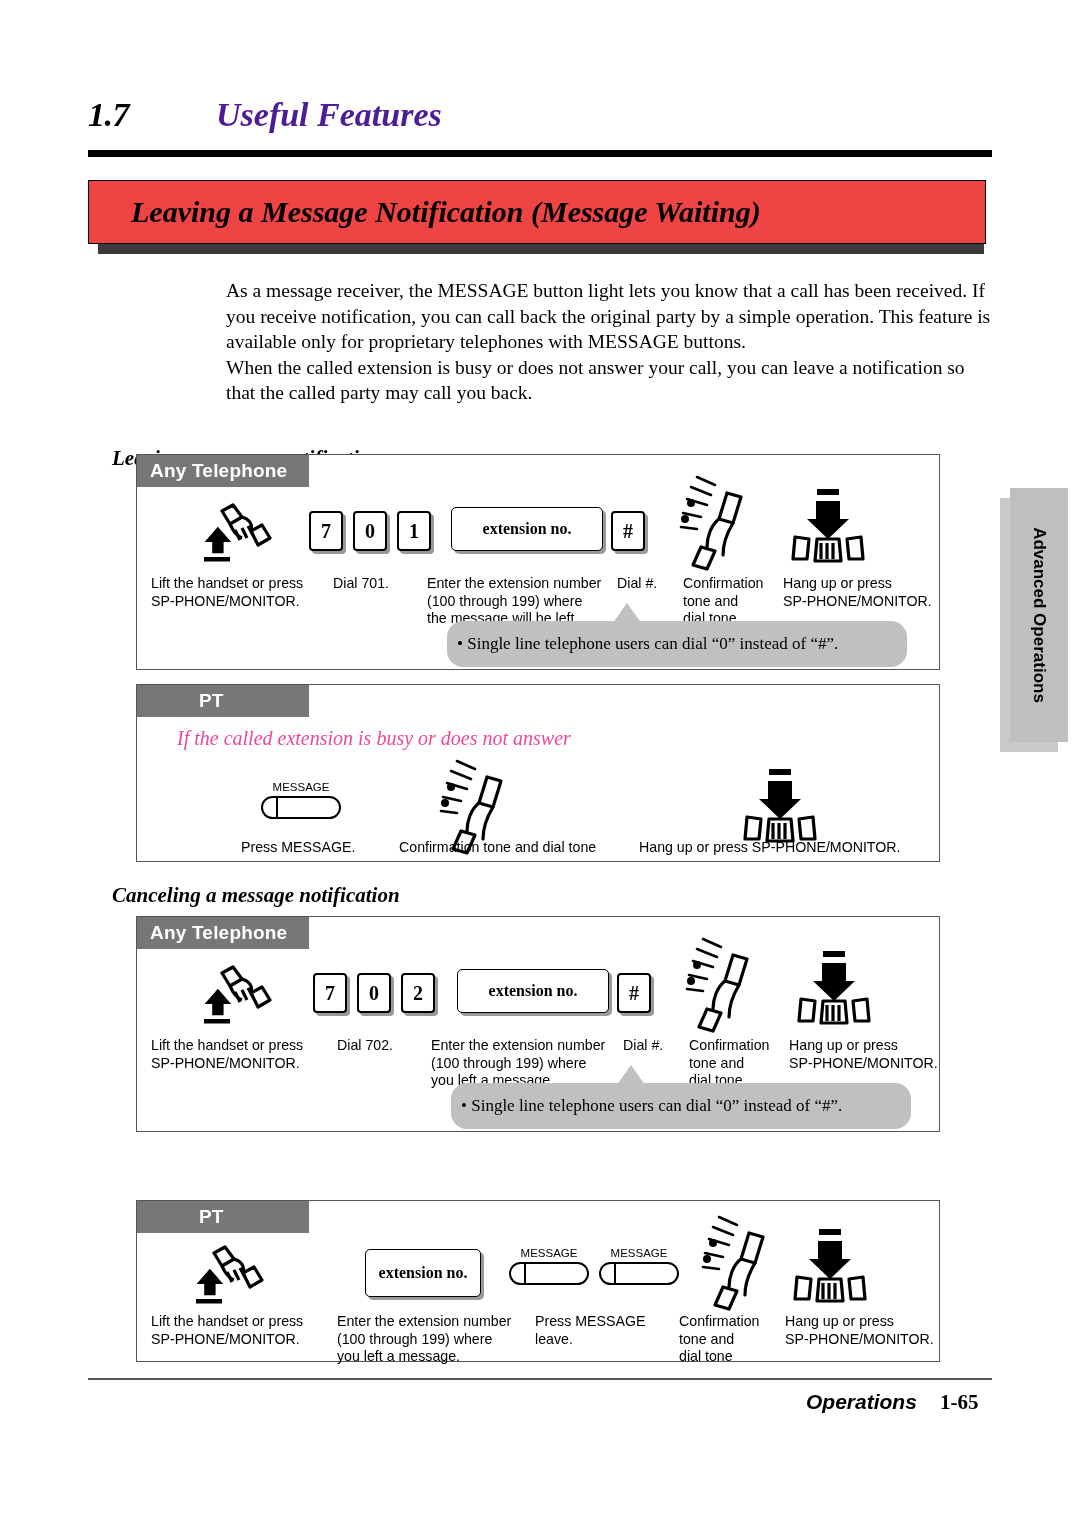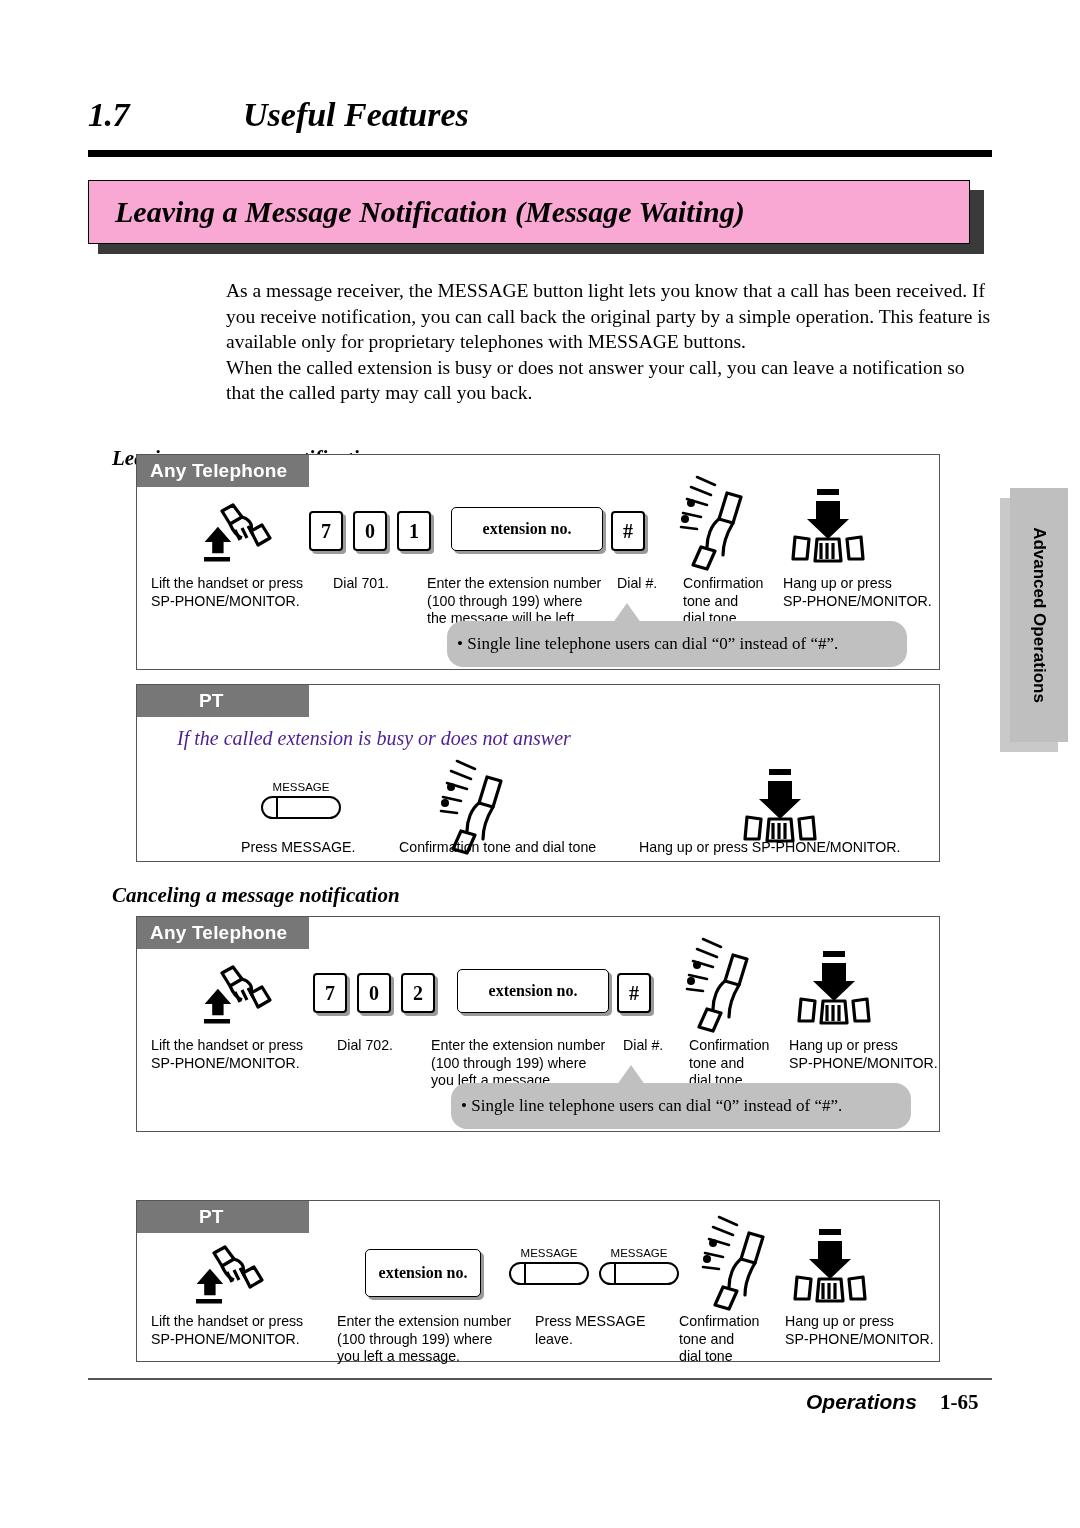--- a/index.html
+++ b/index.html
@@ -18,35 +18,35 @@
   }
   .sec-num{
     position:absolute;left:0;top:0;
     font-family:"Liberation Serif", serif;
     font-style:italic;font-weight:bold;font-size:34px;color:#000;
     letter-spacing:-0.5px;
   }
   .sec-title{
     position:absolute;left:128px;top:0;
     font-family:"Liberation Serif", serif;
-    font-style:italic;font-weight:bold;font-size:34px;color:#000000;margin-left:27px;
+    font-style:italic;font-weight:bold;font-size:34px;color:#4c1d95;
   }
   .sec-rule{
     position:absolute;left:88px;top:150px;width:904px;height:7px;background:#000;
   }
 
   
   .plaque-wrap{position:absolute;left:88px;top:180px;width:896px;height:74px;}
   .plaque-shadow{
     position:absolute;left:10px;top:10px;width:886px;height:64px;background:#3a3a3a;
   }
   .plaque{
     position:absolute;left:0;top:0;width:880px;height:62px;
-    background:#f9a8d4;border:1.5px solid #000;
-    display:flex;align-items:center;
+    background:#ef4444;border:1.5px solid #000;
+    display:flex;align-items:center;padding-left:16px;
   }
   .plaque-text{
     font-family:"Liberation Serif", serif;
     font-style:italic;font-weight:bold;font-size:30px;color:#000;
     padding-left:26px;white-space:nowrap;
   }
 
   
   .intro{
     position:absolute;left:226px;top:278px;width:770px;
@@ -71,21 +71,21 @@
   }
   .ptag span{
     color:#fff;font-family:"Liberation Sans", sans-serif;
     font-weight:bold;font-size:19px;letter-spacing:0.2px;
   }
   .ptag.any{width:172px;padding-left:13px;}
   .ptag.pt{width:172px;padding-left:62px;}
 
   .cond{
     position:absolute;
-    font-family:"Liberation Serif", serif;font-style:italic;font-size:20px;color:#4c1d95;
+    font-family:"Liberation Serif", serif;font-style:italic;font-size:20px;color:#ec4899;
   }
 
   
   .cap{
     position:absolute;
     font-family:"Liberation Sans", sans-serif;
     font-size:14.2px;line-height:17.5px;color:#000;
   }
 
   

